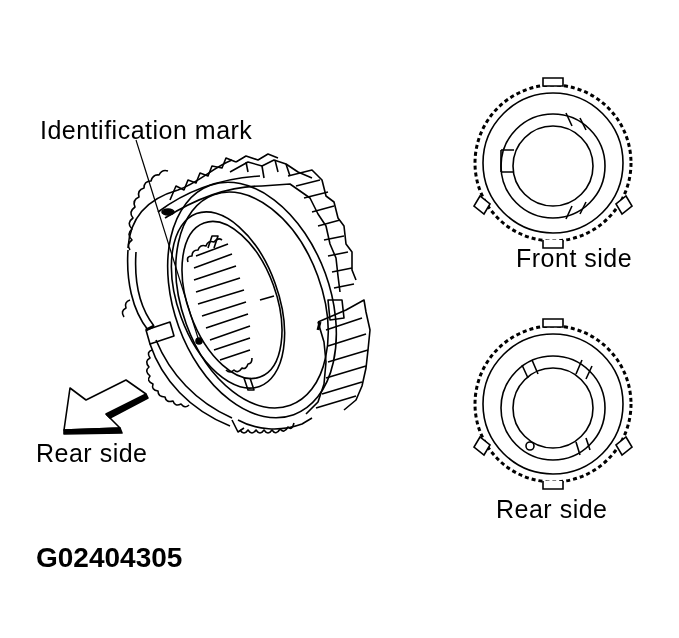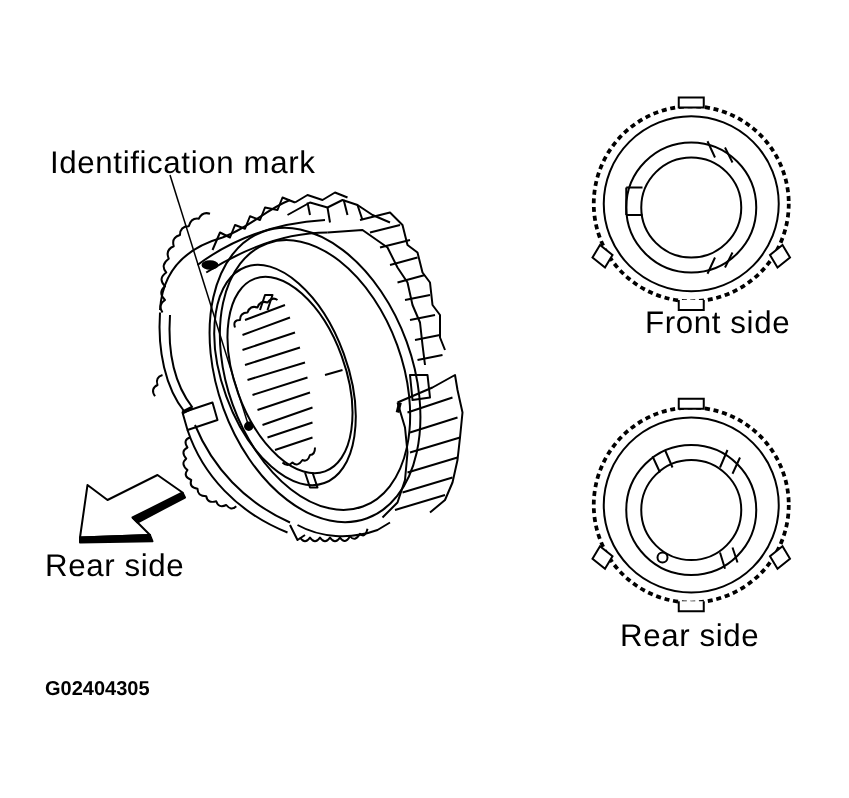--- a/index.html
+++ b/index.html
@@ -1,19 +1,19 @@
 <!DOCTYPE html>
 <html><head>
 <meta charset="utf-8">
 <style>
   html, body { margin:0; padding:0; background:#ffffff; }
   body { width:679px; height:638px; position:relative; overflow:hidden;
          font-family:"Liberation Sans", sans-serif; color:#000; }
   .label { position:absolute; font-size:25px; letter-spacing:0.5px; white-space:nowrap; line-height:1; }
-  .code { position:absolute; font-size:16px; font-weight:bold; white-space:nowrap; line-height:1; }
+  .code { position:absolute; font-size:28px; font-weight:bold; white-space:nowrap; line-height:1; }
   svg { position:absolute; left:0; top:0; }
 </style>
 </head>
 <body>
 
 <svg width="679" height="638" viewBox="0 0 679 638">
   <defs>
     
   </defs>
 

